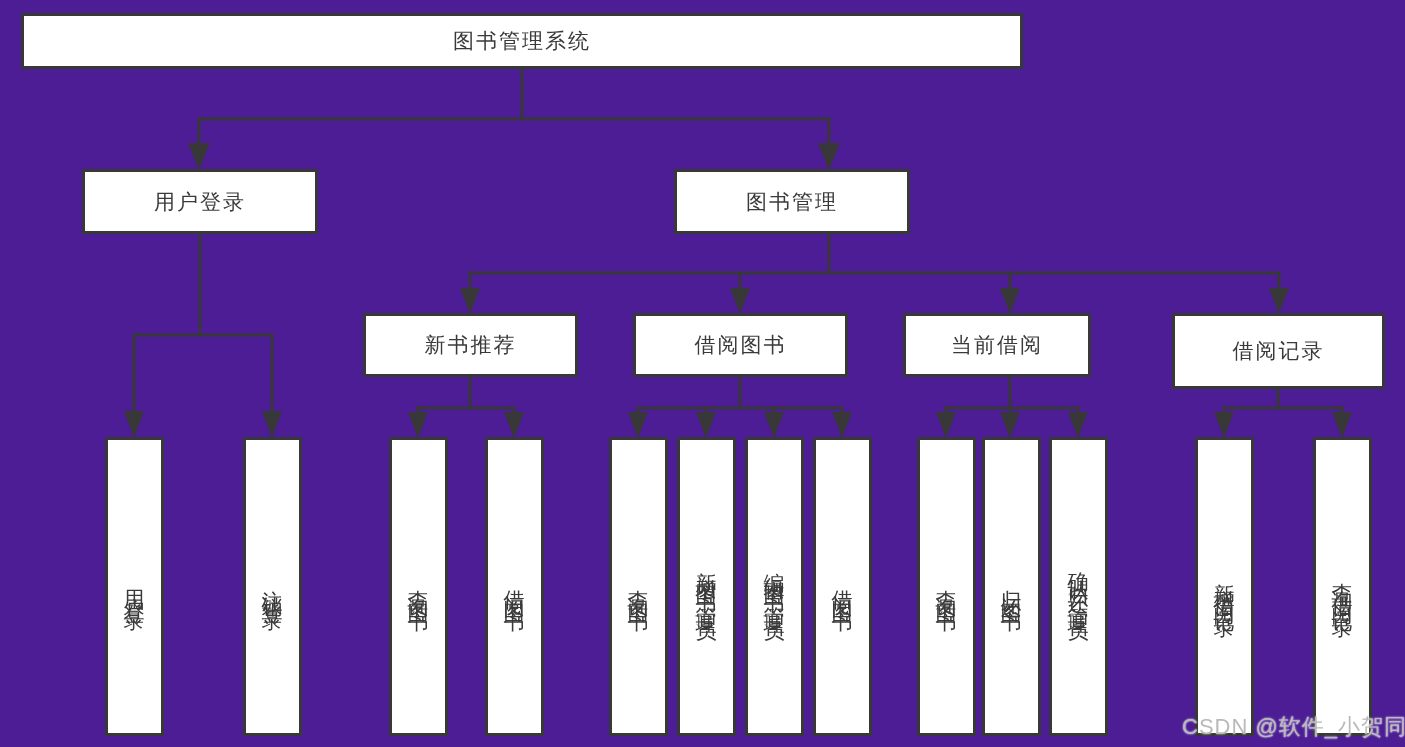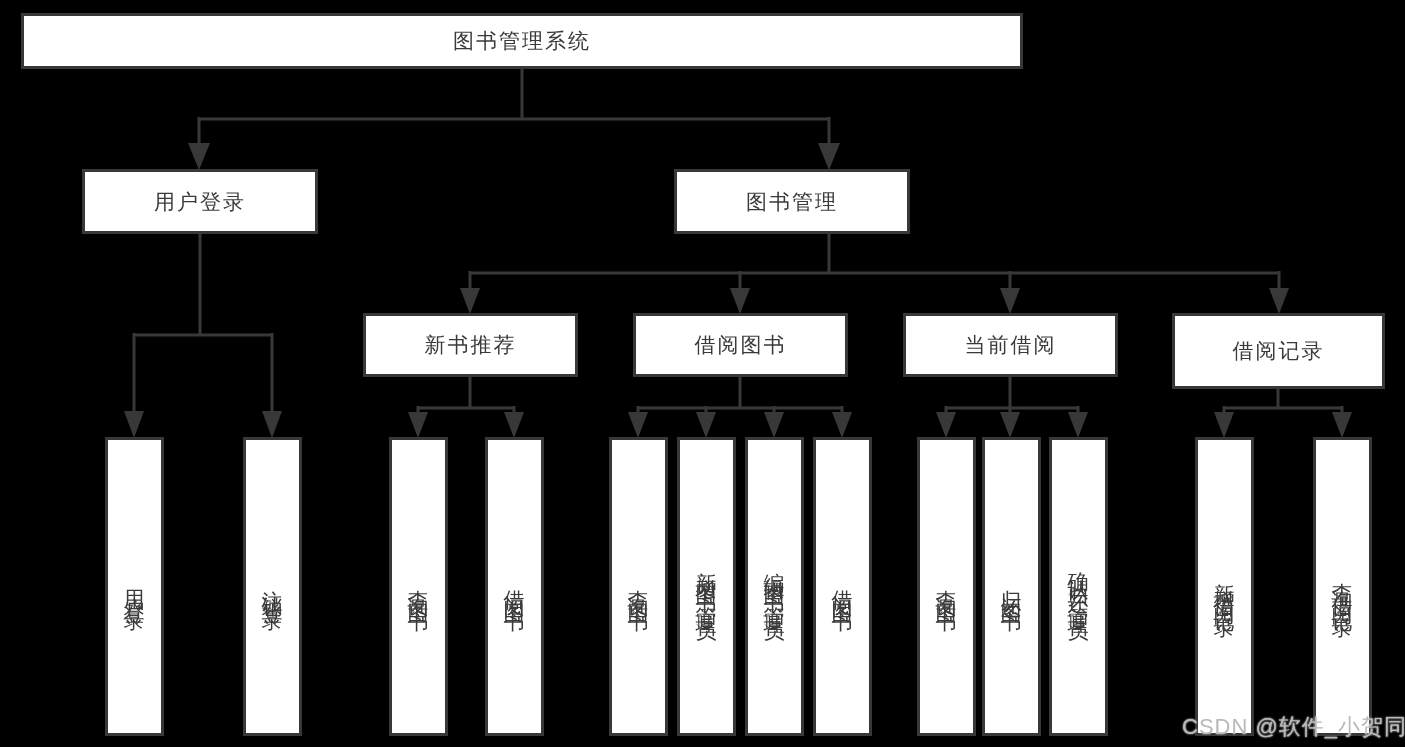--- a/index.html
+++ b/index.html
@@ -1,19 +1,19 @@
 <!DOCTYPE html>
 <html><head>
 <meta charset="utf-8">
 <style>
   html,body { margin:0; padding:0; background:#ffffff; }
   .canvas {
     position:relative;
     width:1405px; height:747px;
-    background:#000000;
+    background:#4c1d95;
     font-family:"Liberation Sans", sans-serif;
     overflow:hidden;
   }
   .wires { position:absolute; left:0; top:0; }
   .node {
     position:absolute;
     box-sizing:border-box;
     border:3px solid #383838;
     background:#ffffff;
     color:#3a3a3a;
@@ -28,21 +28,21 @@
     letter-spacing:7px;
     white-space:normal;
     line-height:1;
   }
   
   .n-root { left:21px;  top:13px;  width:1002px; height:56px; }
   .n-l2a  { left:82px;  top:169px; width:236px;  height:65px; }
   .n-l2b  { left:674px; top:169px; width:236px;  height:65px; }
   .n-l3a  { left:363px; top:313px; width:215px;  height:64px;text-align:center; }
   .n-l3b  { left:633px; top:313px; width:215px;  height:64px; }
-  .n-l3c  { left:903px; top:313px; width:215px;  height:64px; }
+  .n-l3c  { left:903px; top:313px; width:188px;  height:64px; }
   .n-l3d  { left:1172px;top:313px; width:213px;  height:76px; }
   .leaf   { top:437px; width:59px; height:299px; }
   .f-1a { left:105px; }  .f-1b { left:243px; }
   .f-2a { left:389px; }  .f-2b { left:485px; }
   .f-3a { left:609px; }  .f-3b { left:677px; }  .f-3c { left:745px; }  .f-3d { left:813px; }
   .f-4a { left:917px; }  .f-4b { left:982px; }  .f-4c { left:1049px; }
   .f-5a { left:1195px; } .f-5b { left:1313px; }
   .watermark {
     position:absolute;
     left:1182px; top:712px;

